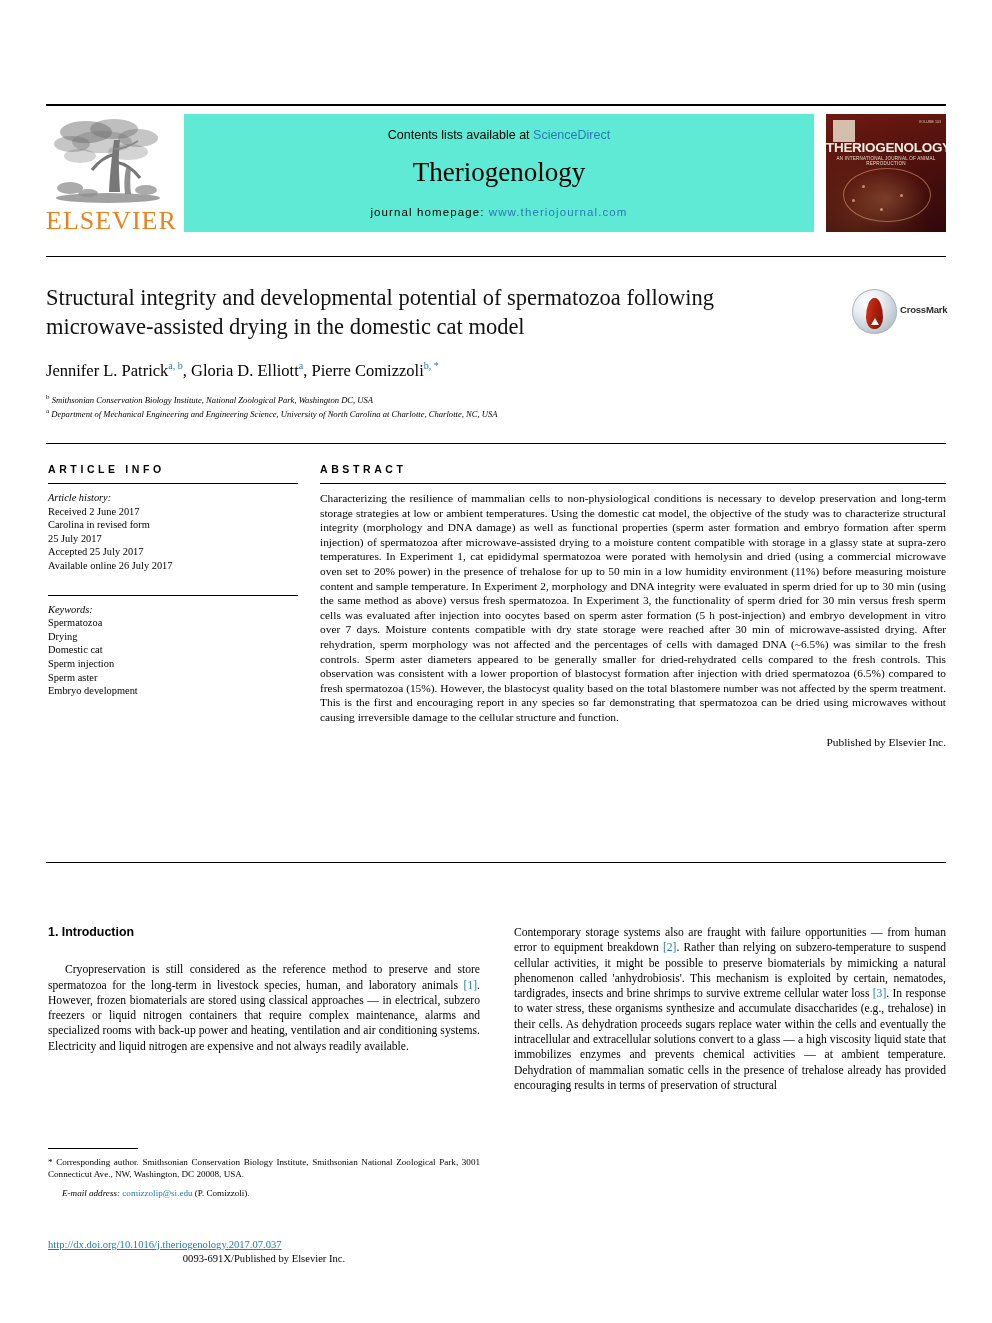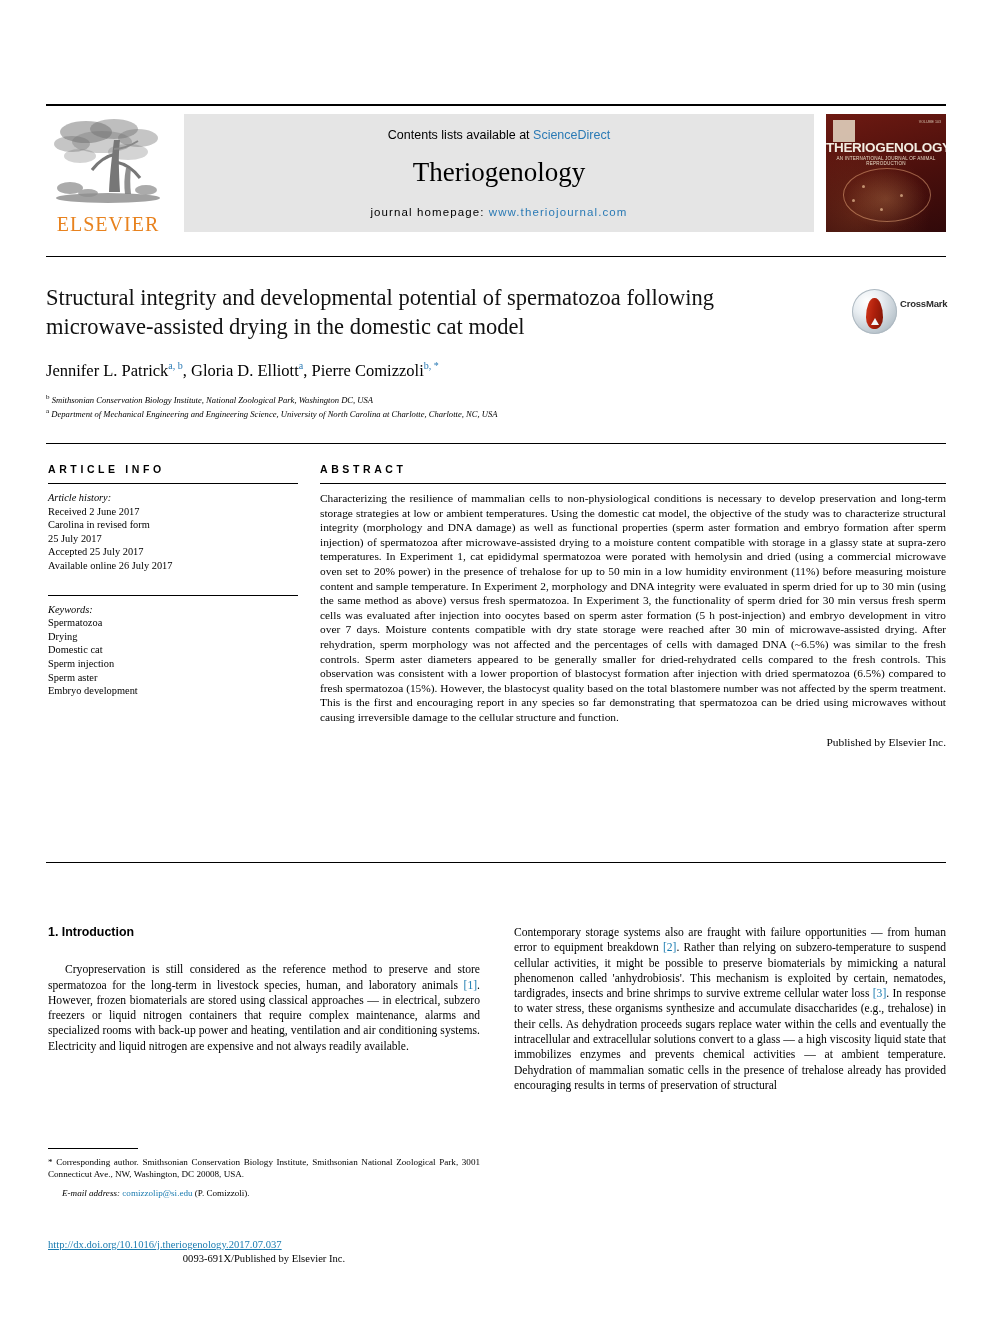--- a/index.html
+++ b/index.html
@@ -27,30 +27,30 @@
     position:absolute; left:46px; top:104px; width:900px; height:131px;
     border-top:2.2px solid #000;
   }
   .elsevier-logo {
     position:absolute; left:0px; top:6px; width:124px; height:124px;
   }
   .elsevier-word {
     position:absolute; left:0; bottom:0px; width:124px;
     text-align:center;
     font-family:"Liberation Serif", serif;
-    font-size:20px; letter-spacing:1px;
+    font-size:26px; letter-spacing:1px;
     color:#e8821e; font-weight:normal;
   }
   .tree-box {
     position:absolute; left:6px; top:4px; width:112px; height:92px;
     overflow:hidden;
   }
   .banner {
     position:absolute; left:138px; top:8px; width:630px; height:118px;
-    background:#e5e5e5;
+    background:#5eead4;
   }
   .banner-line1 {
     position:absolute; left:0; top:14px; width:100%;
     text-align:center; font-size:12.5px;
     font-family:"Liberation Sans", sans-serif;
   }
   .banner-line1 .sd { color:#2a7ab5; }
   .banner-title {
     position:absolute; left:0; top:43px; width:100%;
     text-align:center;
@@ -150,21 +150,21 @@
     border-radius:48% 48% 44% 44% / 62% 62% 38% 38%;
   }
   .cm-tri {
     position:absolute; left:19px; top:29px;
     width:0; height:0;
     border-left:4px solid transparent;
     border-right:4px solid transparent;
     border-bottom:7px solid #f4f6f7;
   }
   .cm-word {
-    position:absolute; left:48px; top:12px;
+    position:absolute; left:48px; top:18px;
     font-family:"Liberation Sans", sans-serif;
     font-size:9.5px; font-weight:bold; color:#2b2b2b;
     letter-spacing:-0.2px;
   }
 
   
   .sec-rule-top {
     position:absolute; left:46px; top:443px; width:900px;
     border-top:1px solid #000;
   }

